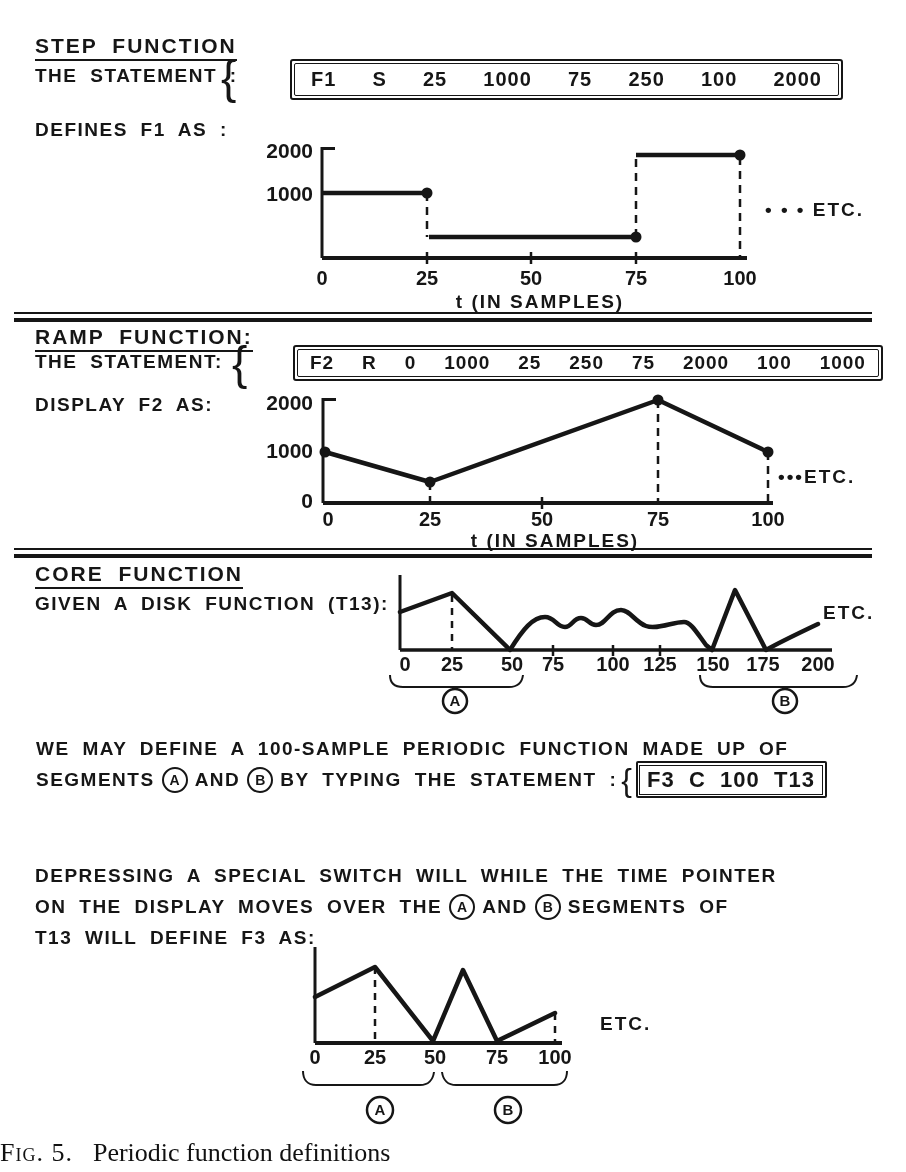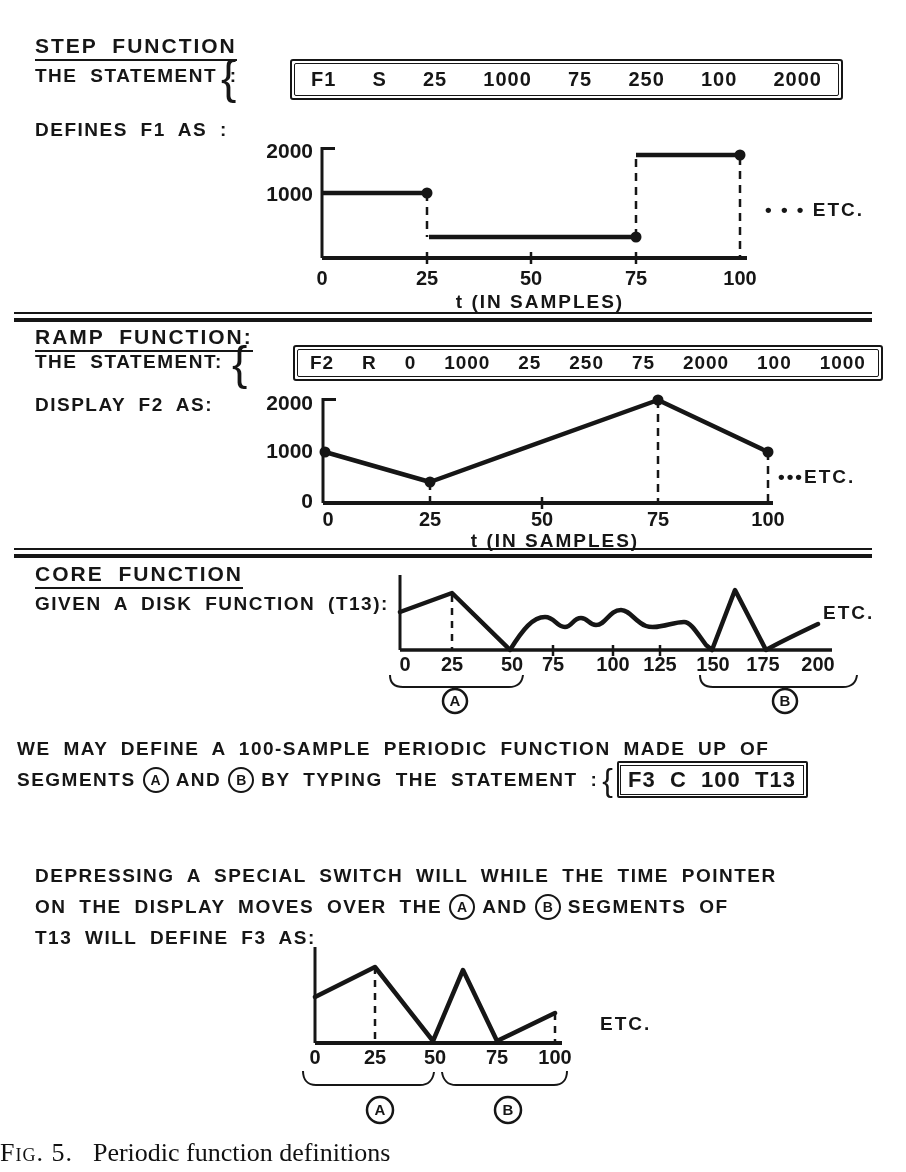--- a/index.html
+++ b/index.html
@@ -176,21 +176,21 @@
       <path d="M5,110 C5,118 10,122 18,122 L124,122 C132,122 137,118 138,110"></path>
       <path d="M315,110 C315,118 320,122 328,122 L458,122 C466,122 471,118 472,110"></path>
     </g>
     <circle cx="70" cy="136" r="12" fill="none" stroke="#161616" stroke-width="2.5"></circle>
     <text class="seg-t" x="70" y="141" text-anchor="middle">A</text>
     <circle cx="400" cy="136" r="12" fill="none" stroke="#161616" stroke-width="2.5"></circle>
     <text class="seg-t" x="400" y="141" text-anchor="middle">B</text>
     <text class="etc-t" x="438" y="54">ETC.</text>
   </svg>
 
-  <div class="para hand" style="left:17px;top:733px;">
+  <div class="para hand" style="left:36px;top:733px;">
     <div class="line">
       <span>WE MAY DEFINE A 100-SAMPLE PERIODIC FUNCTION MADE UP OF</span>
     </div>
     <div class="line">
       <span>SEGMENTS</span>
       <span class="circ">A</span>
       <span>AND</span>
       <span class="circ">B</span>
       <span>BY TYPING THE STATEMENT :</span>
       <span class="small-brace">{</span>

